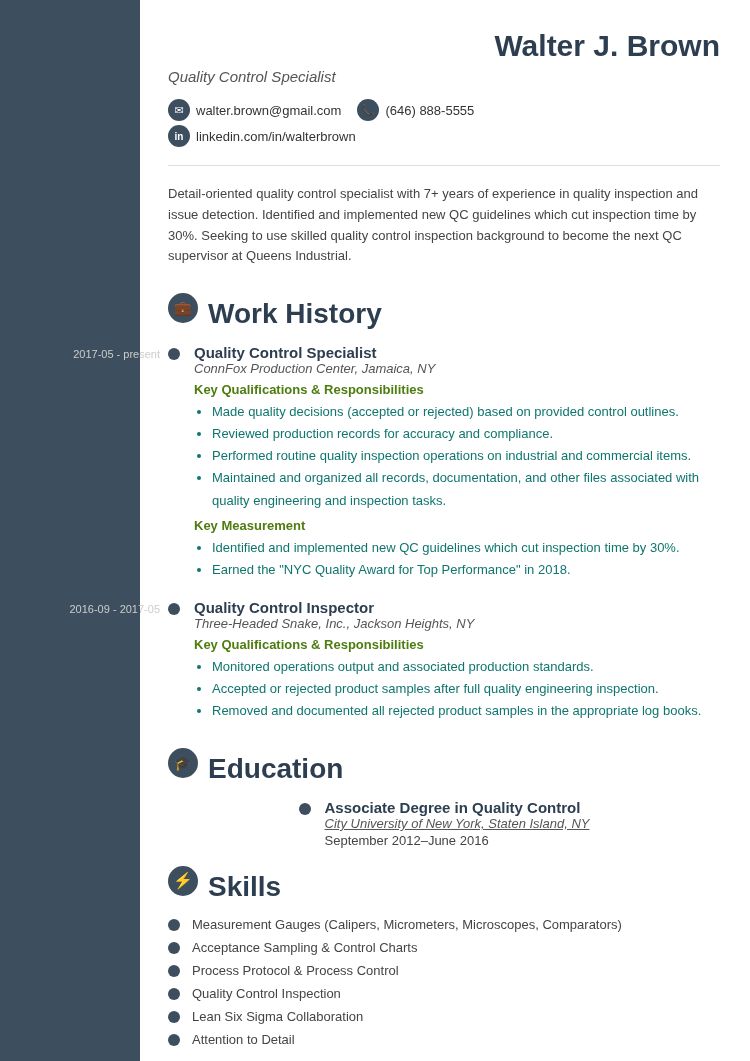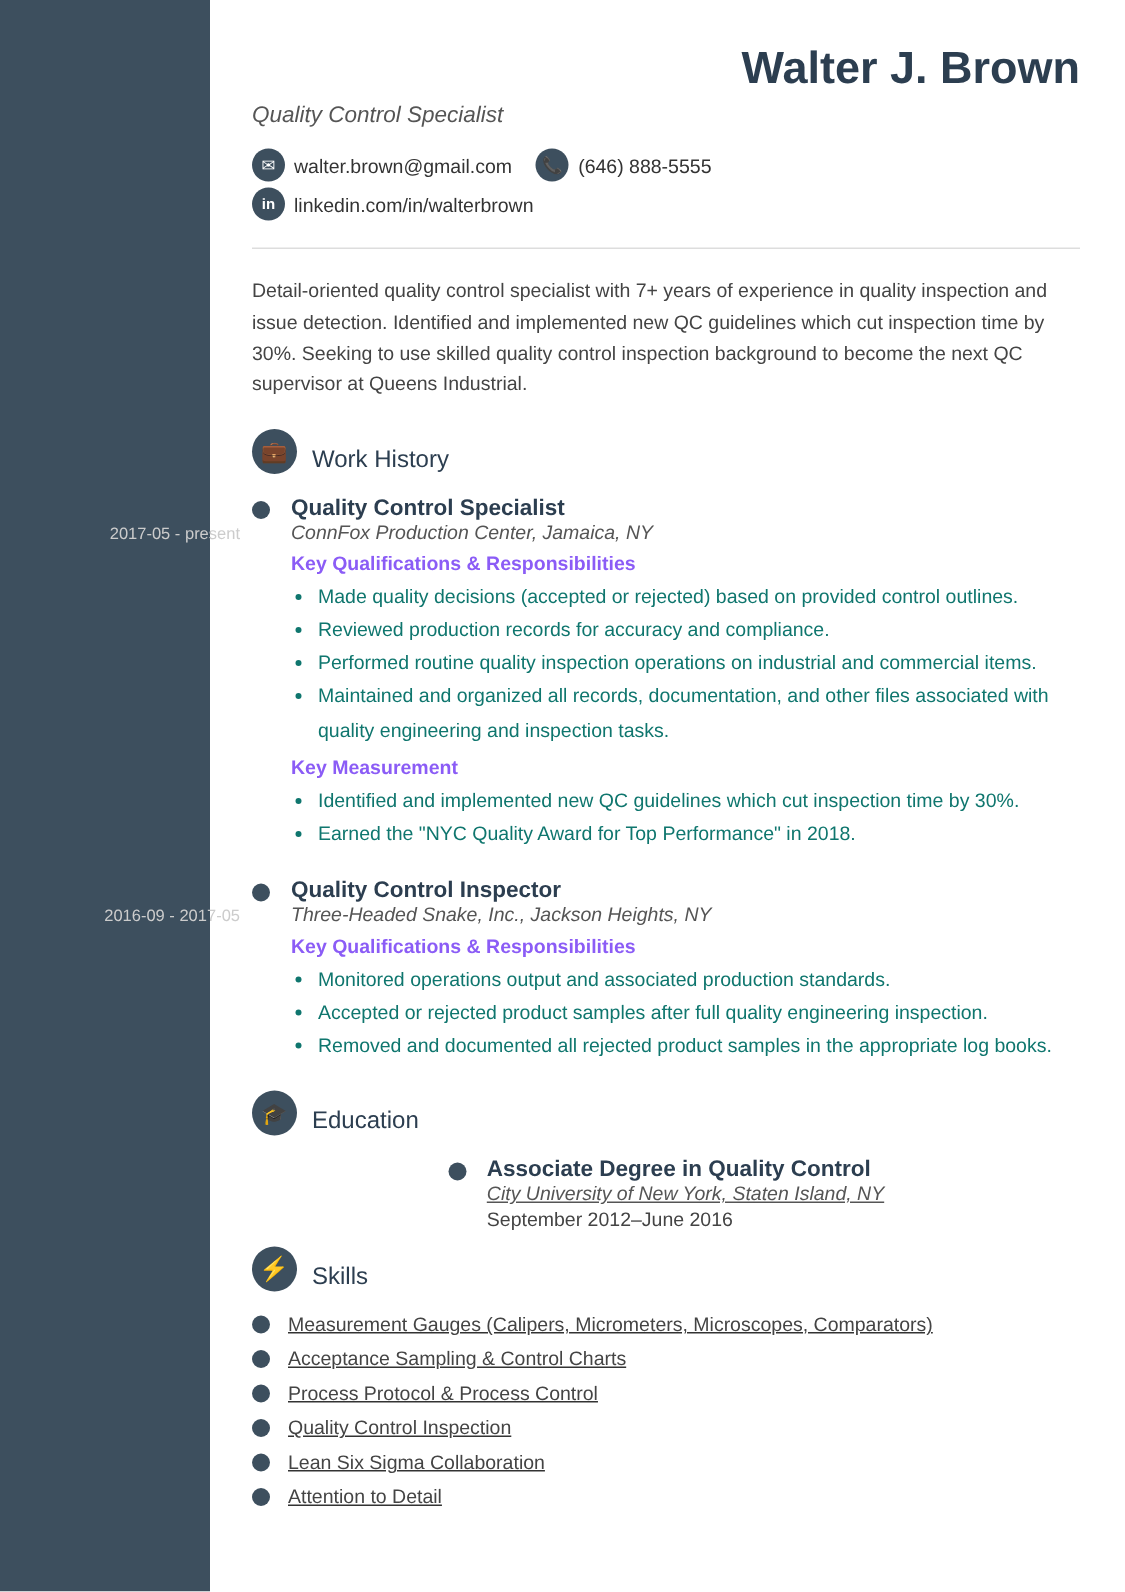--- a/index.html
+++ b/index.html
@@ -88,22 +88,22 @@
       border-radius: 50%;
       background: #3d4f5e;
       display: flex;
       align-items: center;
       justify-content: center;
       color: #fff;
       font-size: 14px;
       flex-shrink: 0;
     }
     .section-title {
-      font-size: 16px;
-      font-weight: normal;
+      font-size: 28px;
+      font-weight: bold;
       color: #2c3e50;
       margin-top: 13px;
     }
     .job-block {
       display: flex;
       margin-bottom: 18px;
       position: relative;
     }
     .job-dot {
       width: 12px;
@@ -124,21 +124,21 @@
     }
     .job-company {
       font-style: italic;
       color: #555;
       font-size: 13px;
       margin-bottom: 6px;
     }
     .sub-heading {
       font-weight: bold;
       font-size: 13px;
-      color: #8b5cf6;
+      color: #4d7c0f;
       margin-bottom: 4px;
       margin-top: 6px;
     }
     .bullet-list {
       list-style: disc;
       padding-left: 18px;
       color: #0f766e;
       line-height: 1.7;
       font-size: 13px;
     }
@@ -165,41 +165,40 @@
       line-height: 1.6;
     }
     .skills-section {
       margin-top: 4px;
     }
     .skill-item {
       display: flex;
       align-items: center;
       gap: 12px;
       margin-bottom: 8px;
-      text-decoration: underline;
     }
     .skill-dot {
       width: 12px;
       height: 12px;
       border-radius: 50%;
       background: #3d4f5e;
       flex-shrink: 0;
     }
     .skill-text {
       font-size: 13px;
       color: #444;
     }
     
     .date-block {
       position: relative;
     }
     .sidebar-dates {
       position: absolute;
       left: -138px;
-      top: 20px;
+      top: 4px;
       width: 130px;
       text-align: right;
       color: #ccc;
       font-size: 11px;
     }
     .edu-dot {
       width: 12px;
       height: 12px;
       border-radius: 50%;
       background: #3d4f5e;

